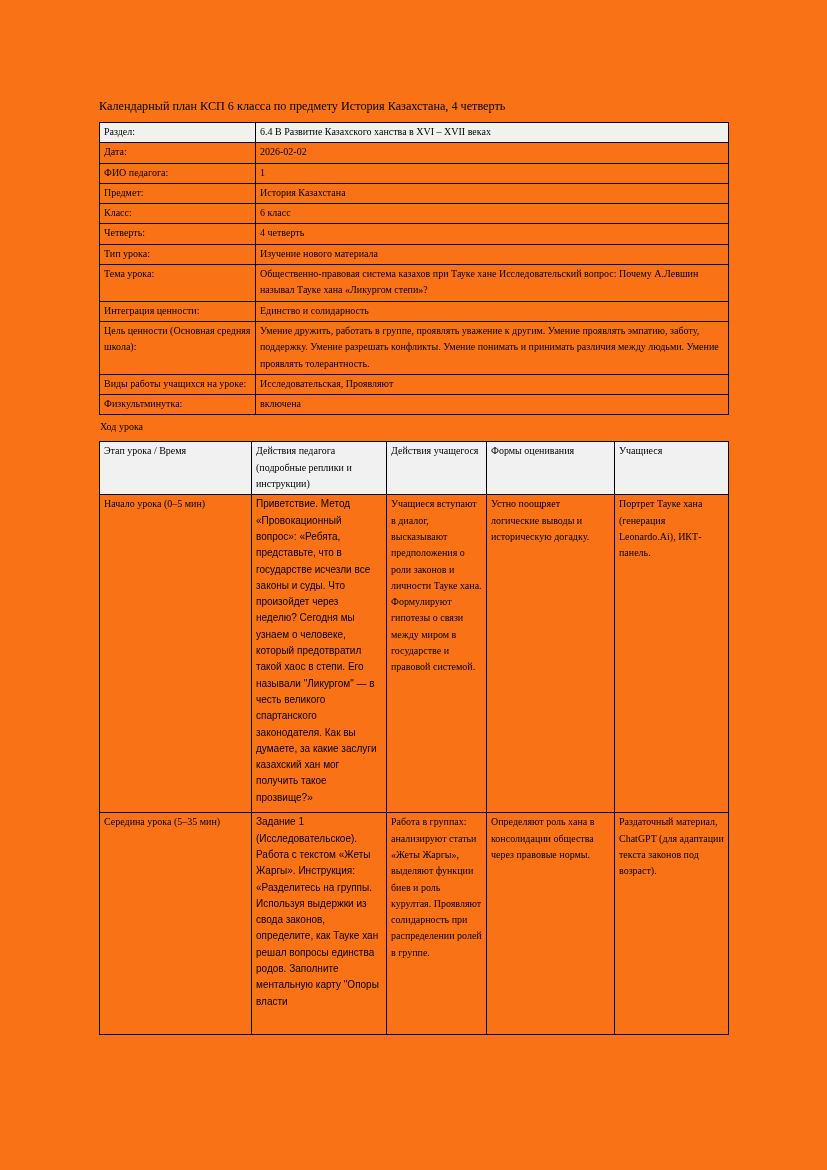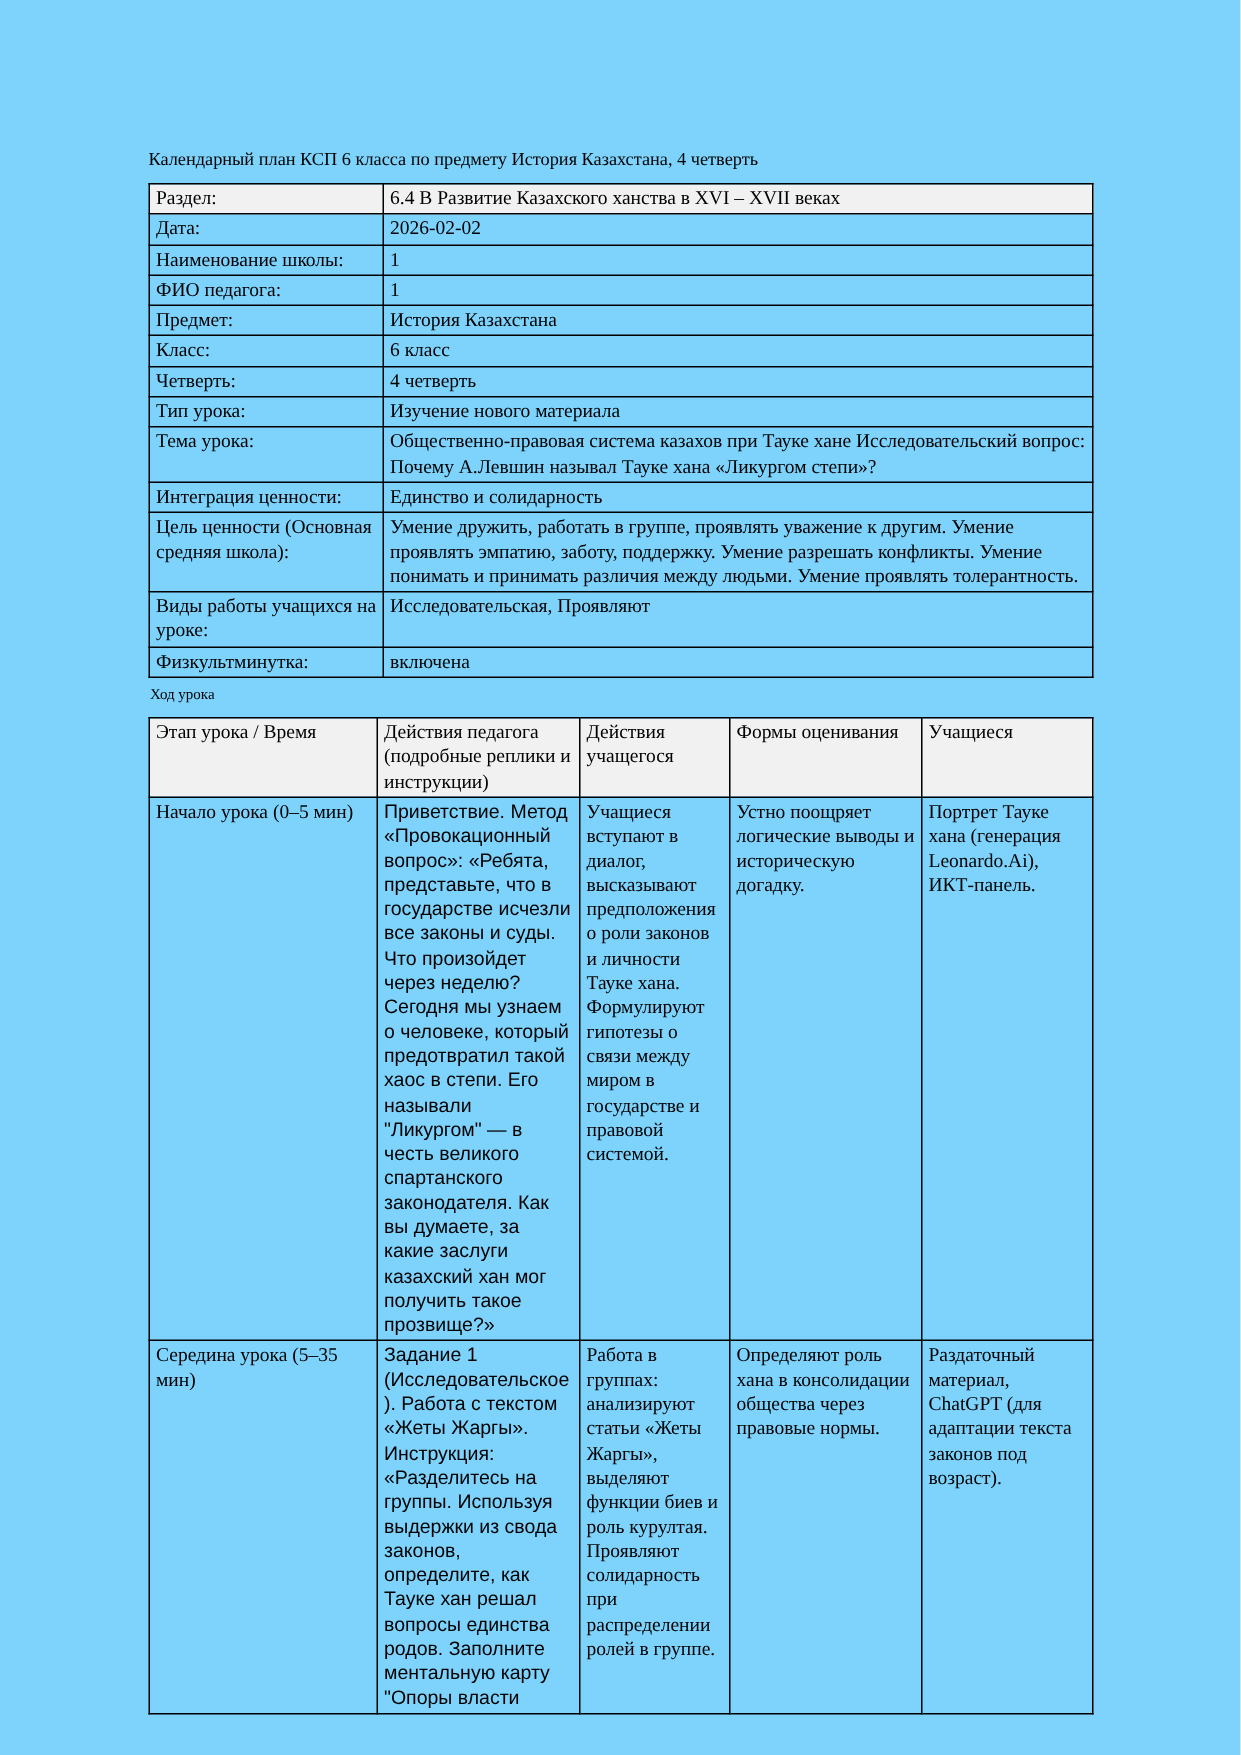--- a/index.html
+++ b/index.html
@@ -12,21 +12,21 @@
     width: 827px;
     height: 1170px;
     font-family: "Liberation Serif", "DejaVu Serif", serif;
     color: #000000;
     -webkit-font-smoothing: antialiased;
   }
   #page {
     position: relative;
     width: 827px;
     height: 1170px;
-    background: #7dd3fc;
+    background: #f97316;
     overflow: hidden;
   }
   #content {
     position: absolute;
     left: 99px;
     top: 98px;
     width: 629px;
   }
 
   .doc-title {
@@ -41,21 +41,21 @@
     width: 629px;
     table-layout: fixed;
     margin: 0;
   }
   table.kspt td, table.kspt th {
     border: 1px solid #000000;
     padding: 1px 4px 2px 4px;
     vertical-align: top;
     text-align: left;
     font-weight: normal;
-    font-size: 13px;
+    font-size: 10px;
     line-height: 16.3px;
     word-wrap: break-word;
     overflow-wrap: break-word;
     hyphens: none;
   }
 
   
   #info-table col.c-label { width: 156px; }
   #info-table col.c-value { width: 473px; }
   #info-table tr.shaded td { background: #f1f1f1; }
@@ -103,24 +103,20 @@
         <col class="c-value">
       </colgroup>
       <tbody>
           <tr class="shaded">
             <td>Раздел:</td>
             <td>6.4 В Развитие Казахского ханства в XVI – XVII веках</td>
           </tr>
           <tr>
             <td>Дата:</td>
             <td>2026-02-02</td>
-          </tr>
-          <tr>
-            <td>Наименование школы:</td>
-            <td>1</td>
           </tr>
           <tr>
             <td>ФИО педагога:</td>
             <td>1</td>
           </tr>
           <tr>
             <td>Предмет:</td>
             <td>История Казахстана</td>
           </tr>
           <tr>

